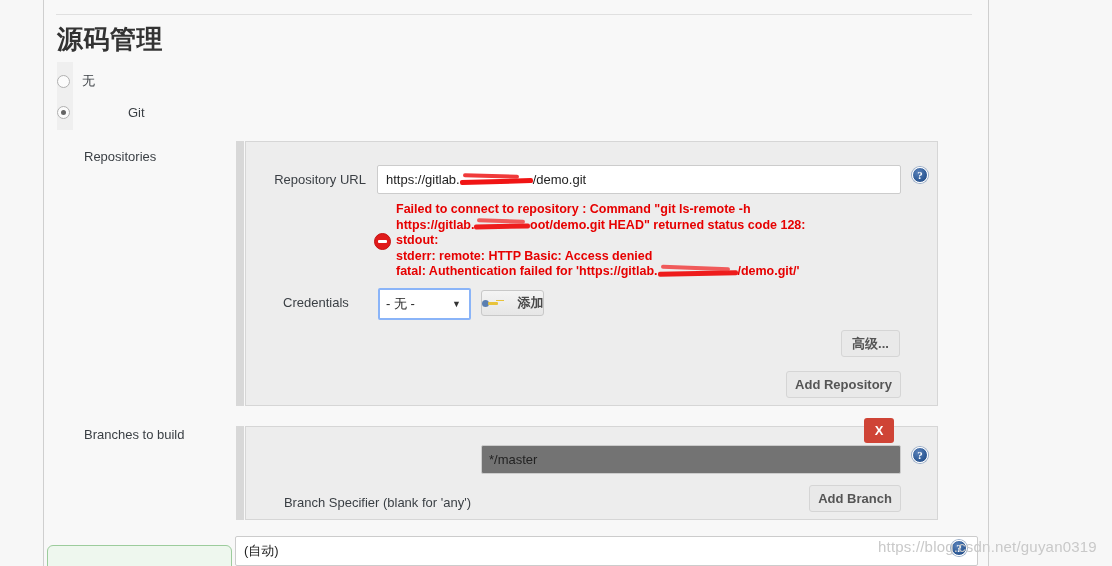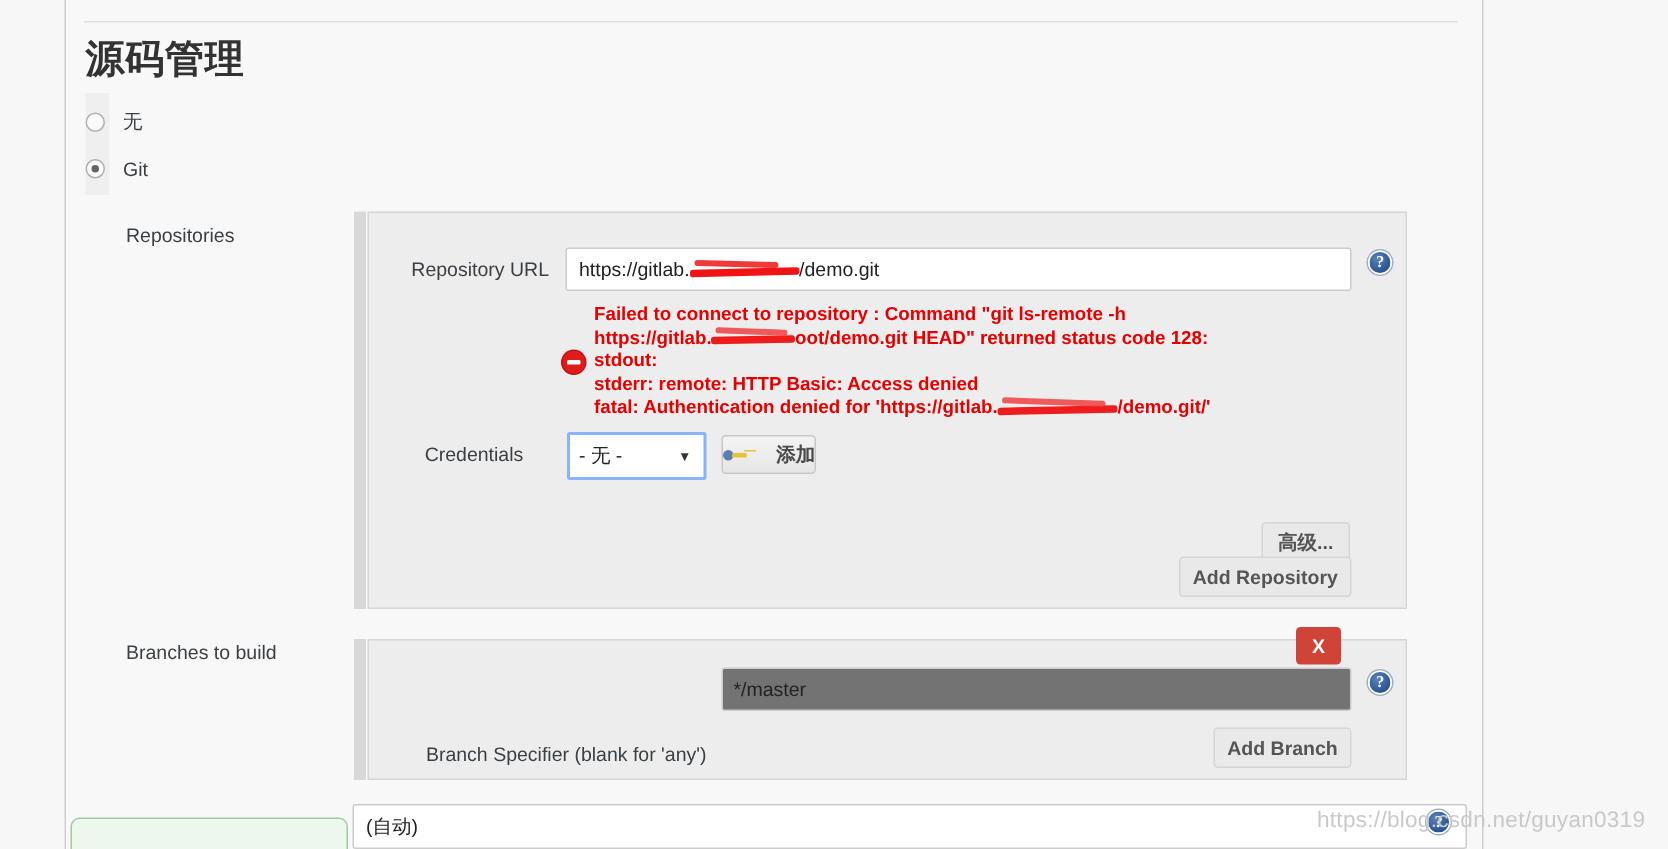--- a/index.html
+++ b/index.html
@@ -44,21 +44,21 @@
 
   
   .radio-row {
     position: absolute;
     left: 57px;
     display: flex;
     align-items: center;
     height: 20px;
   }
   .radio-row.r1 { top: 71px; }
-  .radio-row.r2 { top: 102px; }
+  .radio-row.r2 { top: 102px; gap: 46px; }
   .radio-dot {
     width: 13px; height: 13px;
     border-radius: 50%;
     border: 1px solid #b0b0b0;
     background: #fbfbfb;
     display: inline-block;
     position: relative;
     flex: none;
   }
   .radio-dot.checked::after {
@@ -389,36 +389,36 @@
   </div>
 
   <div class="help" style="left:912px; top:167px;">?</div>
 
   <div class="err-wrap" style="left:374px; top:201px; width:520px; height:80px;">
     <span class="err-icon"></span>
     <span class="err-text"><span>Failed to connect to repository : Command "git ls-remote -h</span>
 <span>https://gitlab.</span><span class="redact">jjjjjustore</span><span>oot/demo.git HEAD" returned status code 128:</span>
 <span>stdout:</span>
 <span>stderr: remote: HTTP Basic: Access denied</span>
-<span>fatal: Authentication denied for 'https://gitlab.</span><span class="redact">jjjjjustoreroot</span><span>/demo.git/'</span></span>
+<span>fatal: Authentication failed for 'https://gitlab.</span><span class="redact">jjjjjustoreroot</span><span>/demo.git/'</span></span>
   </div>
 
   <div class="fld-label" style="left:266px; top:295px; width:100px;text-align:center;">Credentials</div>
 
   <div class="sel" style="left:378px; top:288px; width:93px; height:32px;">
     <span>- 无 -</span>
     <span class="caret">▼</span>
   </div>
 
   <div class="btn btn-add-cred" style="left:481px; top:290px; width:63px; height:26px;">
     <span class="key-icon"></span>
     <span>添加</span>
   </div>
 
-  <div class="btn light" style="left:841px; top:348px; width:59px; height:27px;">
+  <div class="btn light" style="left:841px; top:330px; width:59px; height:27px;">
     <span>高级...</span>
   </div>
 
   <div class="btn light" style="left:786px; top:371px; width:115px; height:27px;">
     <span>Add Repository</span>
   </div>
 
   <div class="row-label" style="left:84px; top:427px;">Branches to build</div>
 
   <div class="block" style="left:245px; top:426px; width:693px; height:94px;">

